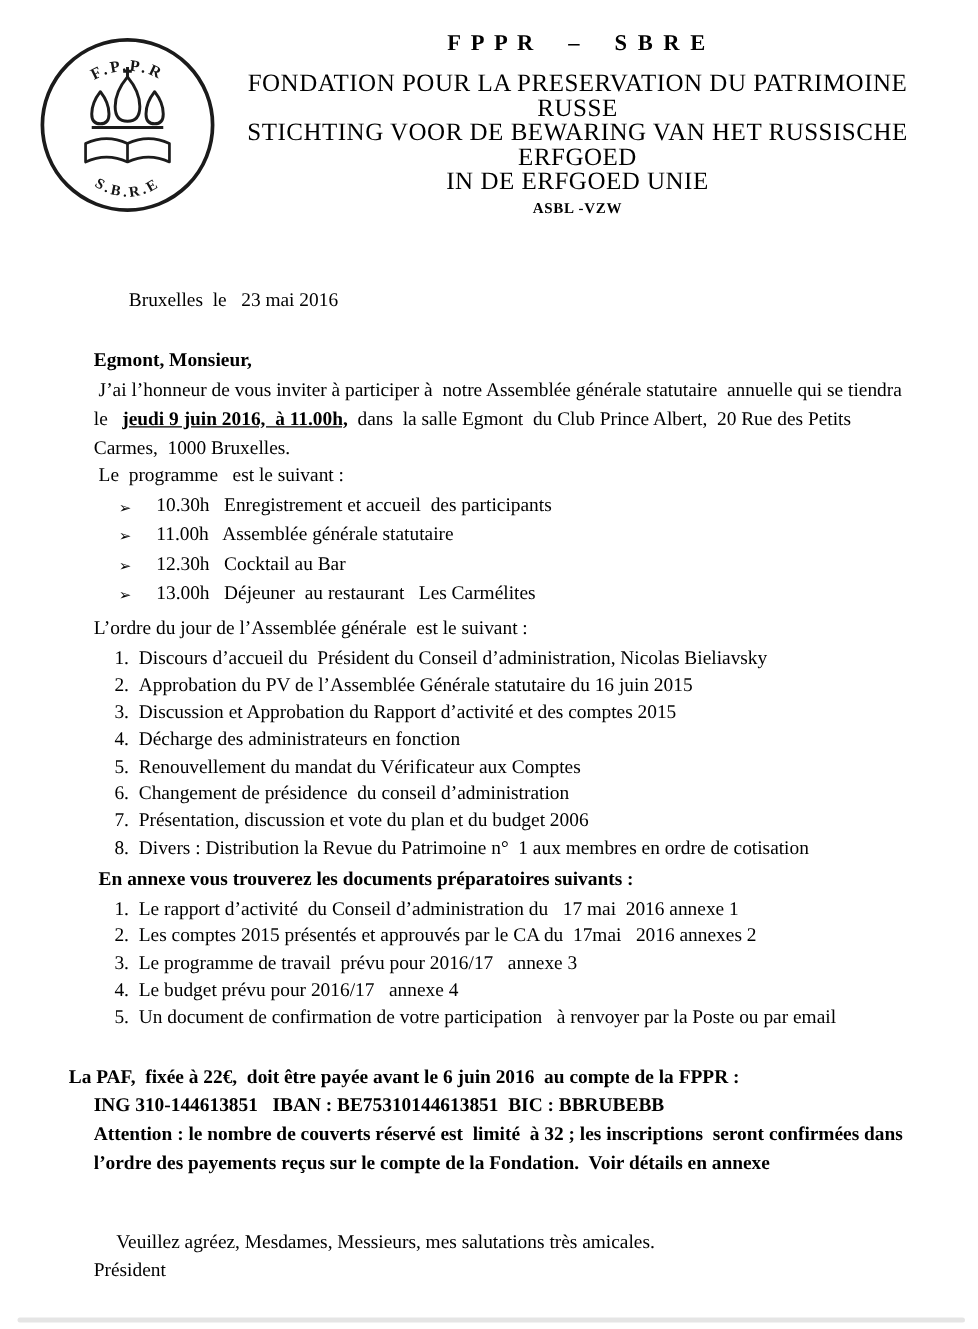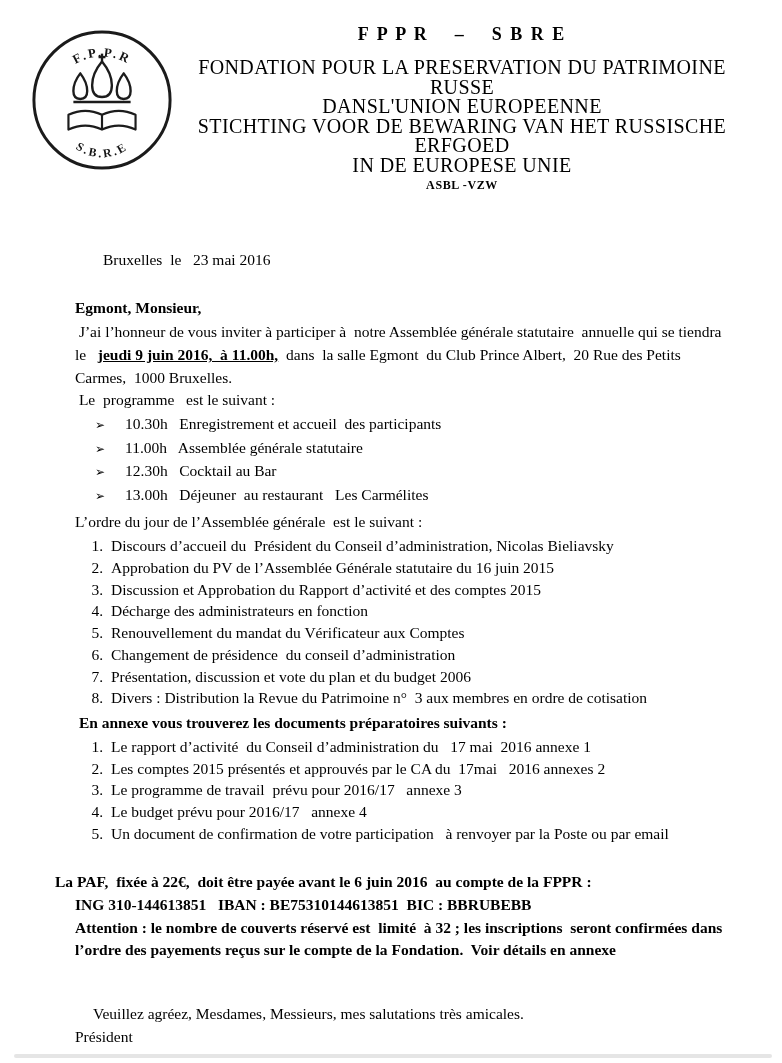--- a/index.html
+++ b/index.html
@@ -74,23 +74,22 @@
       </g>
       <text font-size="12" font-weight="bold" letter-spacing="2.5" fill="#151515" font-family="&quot;Liberation Serif&quot;,&quot;DejaVu Serif&quot;,serif">
         <textPath href="#arcBot" xlink:href="#arcBot" startOffset="50%" text-anchor="middle">S.B.R.E</textPath>
       </text>
     </svg>
   </div>
 
   <div class="header-text">
     <div class="org-title">F P P R    –    S B R E</div>
     <div class="org-line">FONDATION POUR LA PRESERVATION DU PATRIMOINE RUSSE</div>
-    <div class="org-line">DANSL'UNION EUROPEENNE</div>
     <div class="org-line">STICHTING VOOR DE BEWARING VAN HET RUSSISCHE ERFGOED</div>
-    <div class="org-line">IN DE EUROPESE UNIE</div>
+    <div class="org-line">IN DE ERFGOED UNIE</div>
     <div class="legal">ASBL -VZW</div>
   </div>
 
   <div class="content">
 
     <p class="dateline">Bruxelles  le   23 mai 2016</p>
 
     <p class="salutation">Egmont, Monsieur,</p>
 
     <p class="intro-par"><span> J’ai l’honneur de vous inviter à participer à  notre Assemblée générale statutaire  annuelle qui se tiendra    le   </span><span class="hl">jeudi 9 juin 2016,  à 11.00h,</span><span>  dans  la salle Egmont  du Club Prince Albert,  20 Rue des Petits Carmes,  1000 Bruxelles.</span></p>
@@ -119,21 +118,21 @@
     <p class="agenda-intro">L’ordre du jour de l’Assemblée générale  est le suivant :</p>
 
     <ol class="num-list">
       <li>Discours d’accueil du  Président du Conseil d’administration, Nicolas Bieliavsky</li>
       <li>Approbation du PV de l’Assemblée Générale statutaire du 16 juin 2015</li>
       <li>Discussion et Approbation du Rapport d’activité et des comptes 2015</li>
       <li>Décharge des administrateurs en fonction</li>
       <li>Renouvellement du mandat du Vérificateur aux Comptes</li>
       <li>Changement de présidence  du conseil d’administration</li>
       <li>Présentation, discussion et vote du plan et du budget 2006</li>
-      <li>Divers : Distribution la Revue du Patrimoine n°  3 aux membres en ordre de cotisation</li>
+      <li>Divers : Distribution la Revue du Patrimoine n°  1 aux membres en ordre de cotisation</li>
     </ol>
 
     <p class="annex-intro"> En annexe vous trouverez les documents préparatoires suivants :</p>
 
     <ol class="num-list">
       <li>Le rapport d’activité  du Conseil d’administration du   17 mai  2016 annexe 1</li>
       <li>Les comptes 2015 présentés et approuvés par le CA du  17mai   2016 annexes 2</li>
       <li>Le programme de travail  prévu pour 2016/17   annexe 3</li>
       <li>Le budget prévu pour 2016/17   annexe 4</li>
       <li>Un document de confirmation de votre participation   à renvoyer par la Poste ou par email</li>

